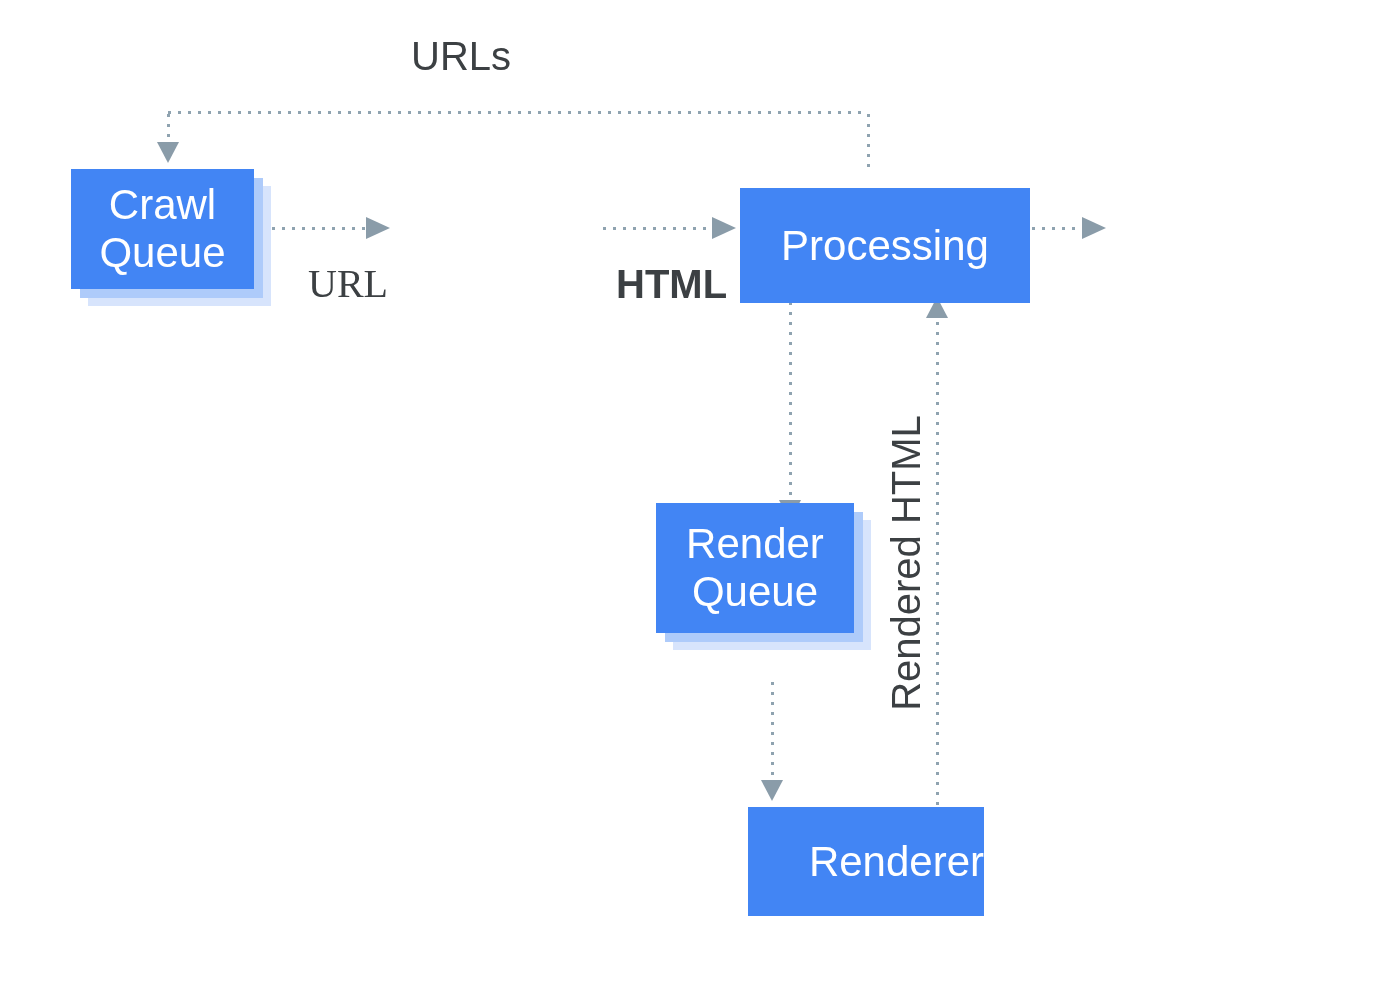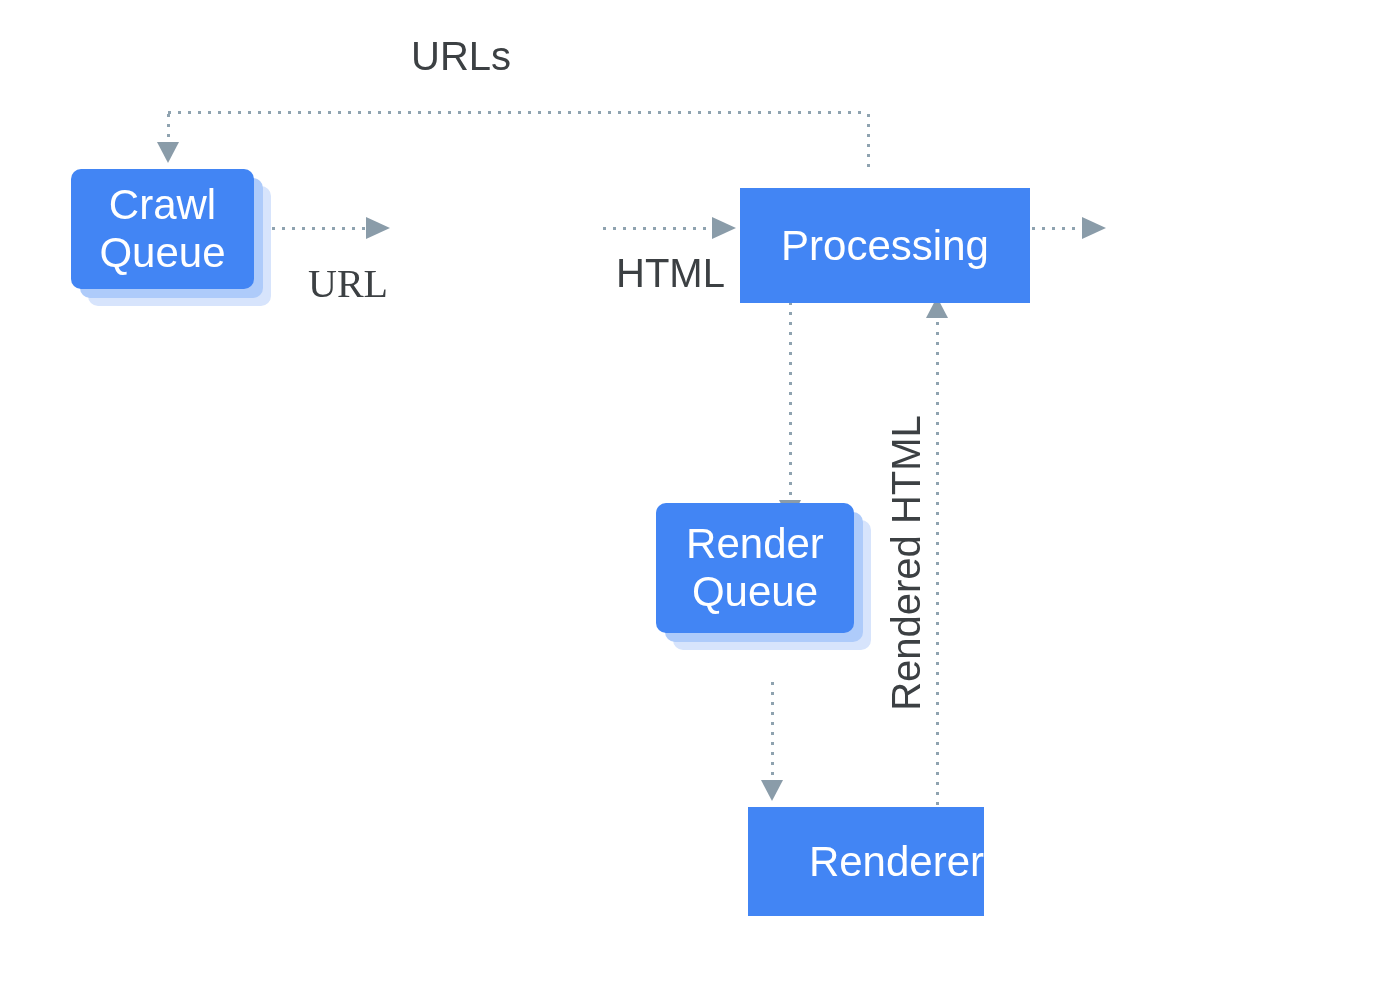--- a/index.html
+++ b/index.html
@@ -24,21 +24,20 @@
     display: flex;
     align-items: center;
     justify-content: center;
     text-align: center;
     font-size: 42px;
     line-height: 48px;
     font-weight: 400;
   }
   .node.shadowed {
     box-shadow: 9px 9px 0 #aecbfa, 17px 17px 0 #d7e4fc;
-    border-radius: 10px;
   }
   .node-crawl-queue { left: 51px;  top: 169px; width: 183px; height: 120px; }
   .node-crawler     { left: 372px; top: 171px; width: 206px; height: 115px; }
   .node-processing  { left: 720px; top: 188px; width: 290px; height: 115px; }
   .node-index       { left: 1089px;top: 173px; width: 216px; height: 111px; }
   .node-render-queue{ left: 636px; top: 503px; width: 198px; height: 130px; }
   .node-renderer    { left: 728px; top: 807px; width: 236px; height: 109px; justify-content: flex-end; }
 
   
   .dot-h {
@@ -101,21 +100,21 @@
   .edge-label {
     position: absolute;
     color: #3c4043;
     font-size: 40px;
     line-height: 1.1;
     white-space: nowrap;
     font-weight: 400;
   }
   .lbl-urls { left: 391px; top: 34px; }
   .lbl-url  { left: 288px; top: 262px; font-family: Liberation Serif, serif; }
-  .lbl-html { left: 596px; top: 251px; }
+  .lbl-html { left: 596px; top: 262px; font-weight: bold; }
   .lbl-rendered-html {
     left: 886px;
     top: 563px;
     transform: translate(-50%, -50%) rotate(-90deg);
   }
 </style>
 </head>
 <body>
 
 <div class="canvas">

